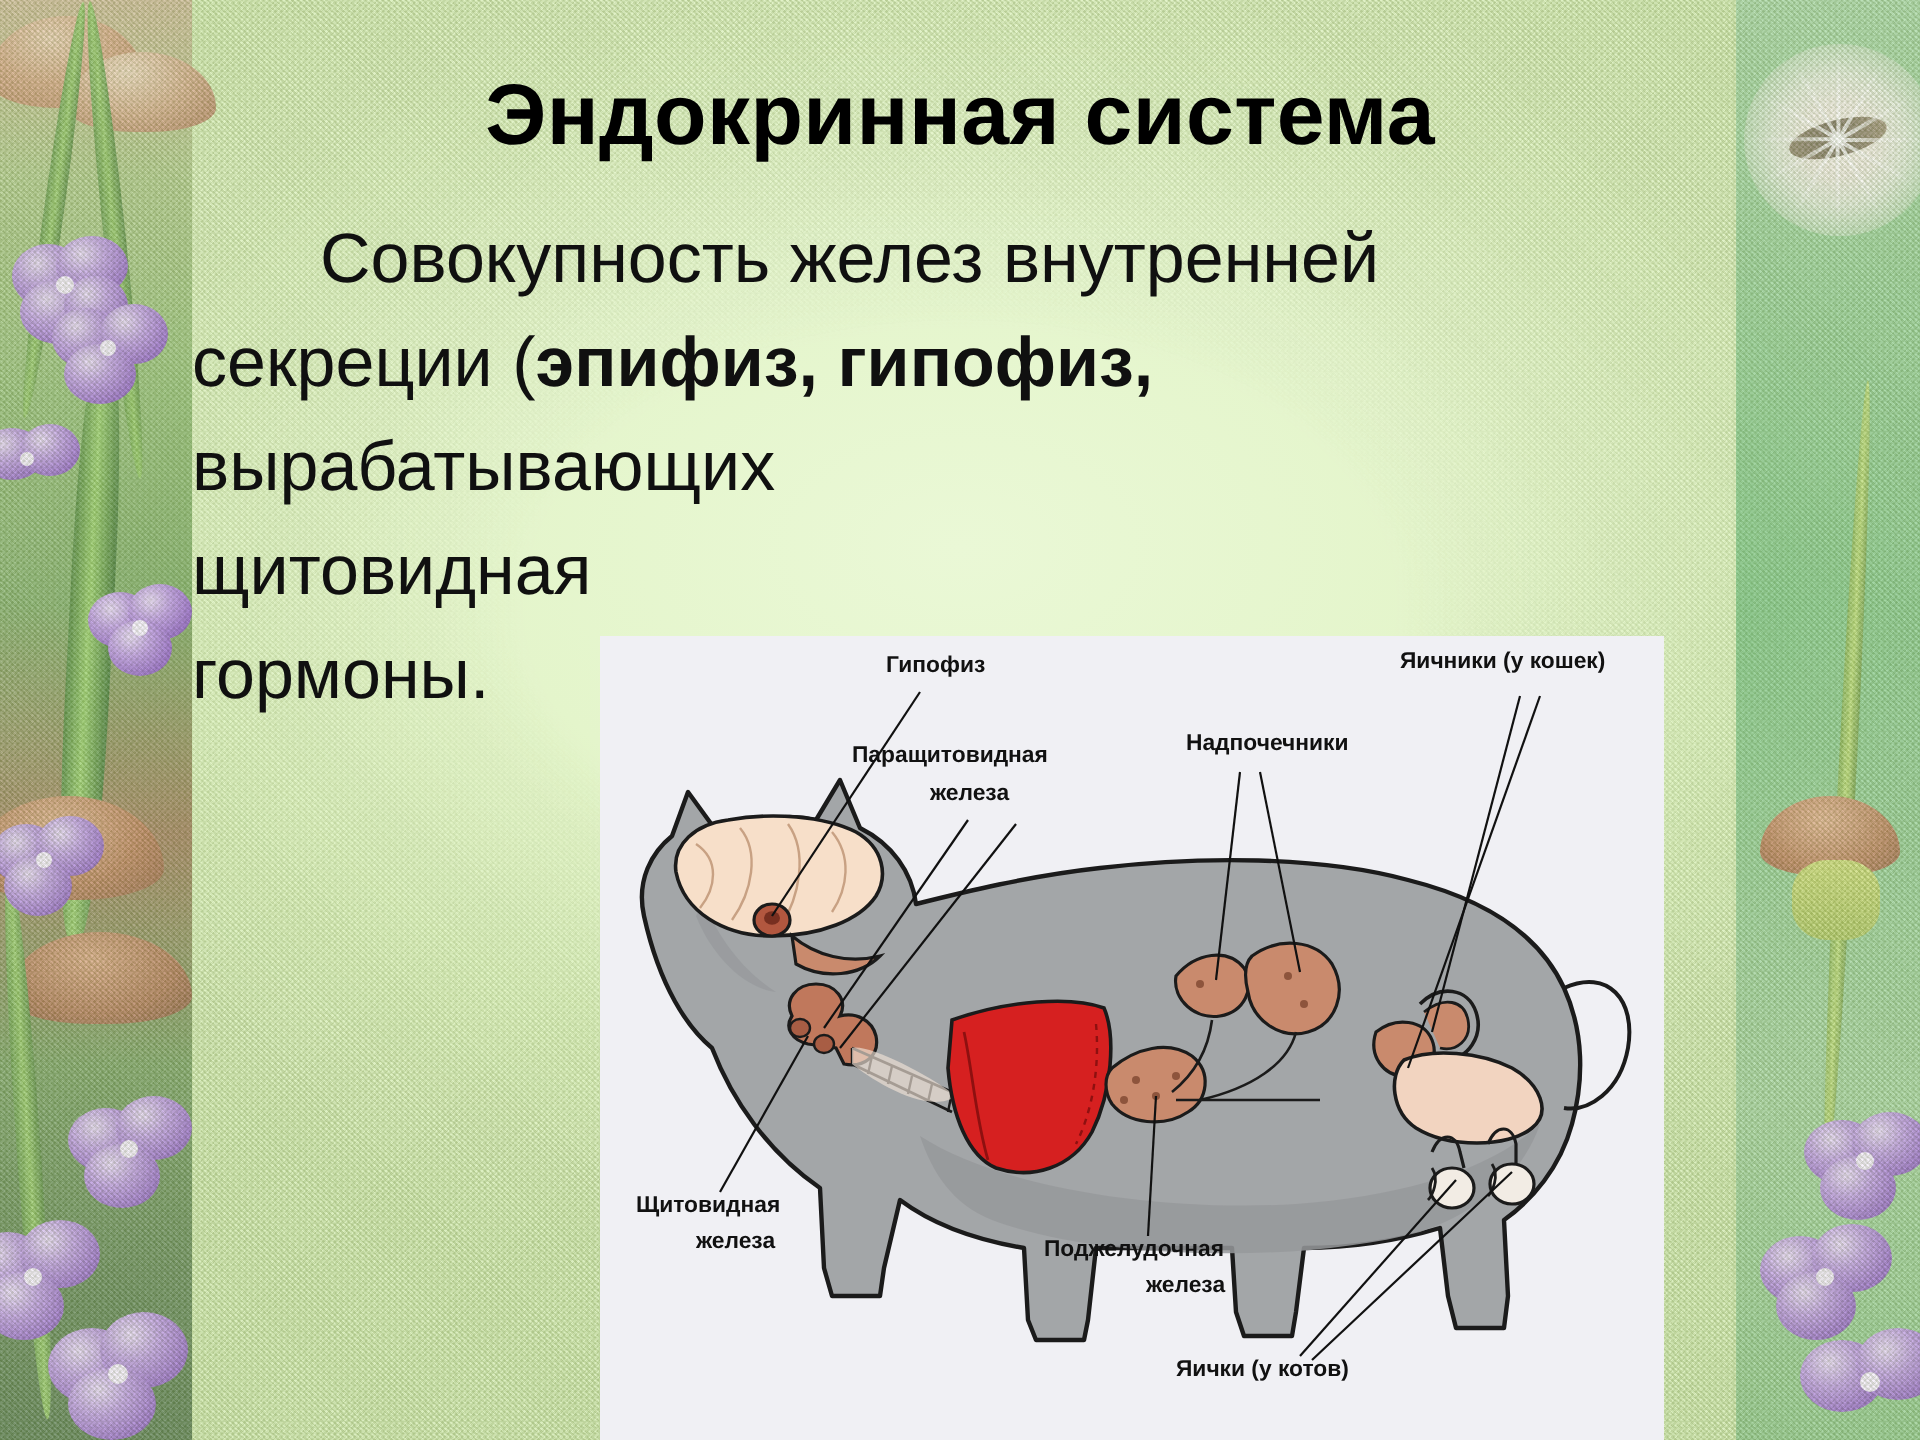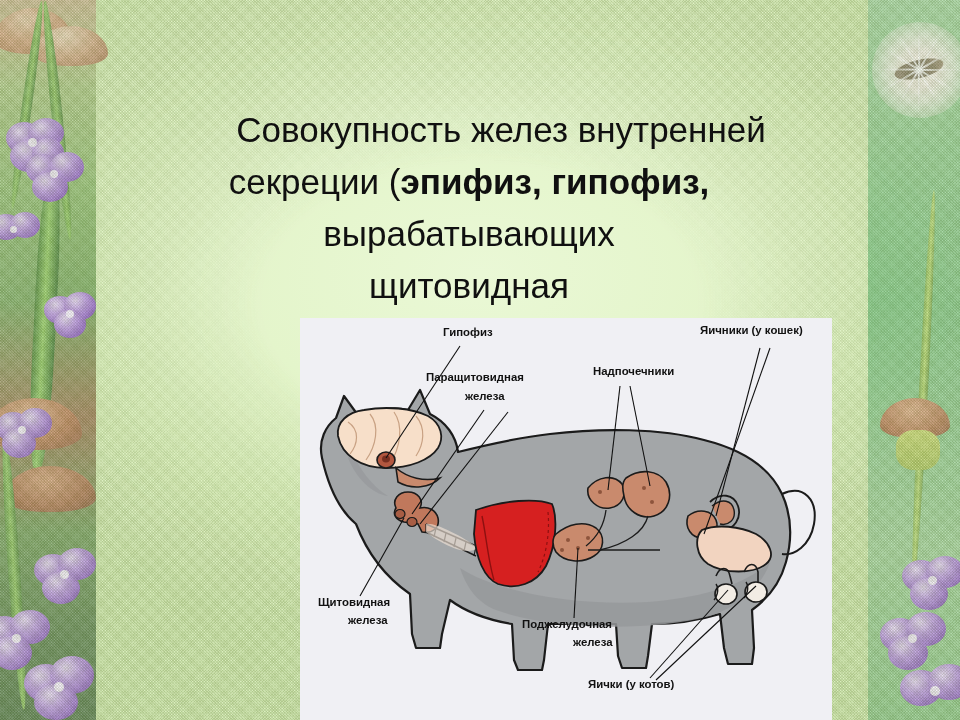--- a/index.html
+++ b/index.html
@@ -92,21 +92,21 @@
 
   
   #title{
     position:absolute; left:96px; top:36px; width:768px;
     text-align:center;
     font-size:43px; line-height:1.04; color:#000; letter-spacing:.2px;
     white-space:nowrap;
   }
   #bodytext{
     position:absolute; left:96px; top:104px; width:746px;
-    font-size:35px; line-height:52px; color:#101010;text-align:center;
+    font-size:35px; line-height:52px; color:#101010;
   }
   #bodytext p{ margin:0; white-space:nowrap; }
   #bodytext .indent{ padding-left:64px; }
   #bodytext b{ font-weight:bold; }
 
   
   #diagram{
     position:absolute; left:300px; top:318px; width:532px; height:423px;
     background:#f0f0f4;
     overflow:hidden;
@@ -227,20 +227,21 @@
     <div class="flower" style="right:-10px;top:664px; width:70px; height:56px;">
       <div class="petal" style="left:0;   top:6px;  width:42px; height:36px;"></div>
       <div class="petal" style="left:28px;top:0;    width:42px; height:36px;"></div>
       <div class="fcore" style="left:30px;top:22px; width:10px; height:10px;"></div>
     </div>
   </div>
 
   <div id="noise"></div>
   <div id="noise2"></div>
 
+  <h1 id="title">Эндокринная система</h1>
 
   <div id="bodytext">
     <p class="indent"><span>Совокупность желез внутренней</span></p>
     <p><span>секреции (</span><b>эпифиз, гипофиз,</b></p>
     <p><span>вырабатывающих</span></p>
     <p><span>щитовидная</span></p>
     <p><span>гормоны.</span></p>
   </div>
 
   <div id="diagram">

